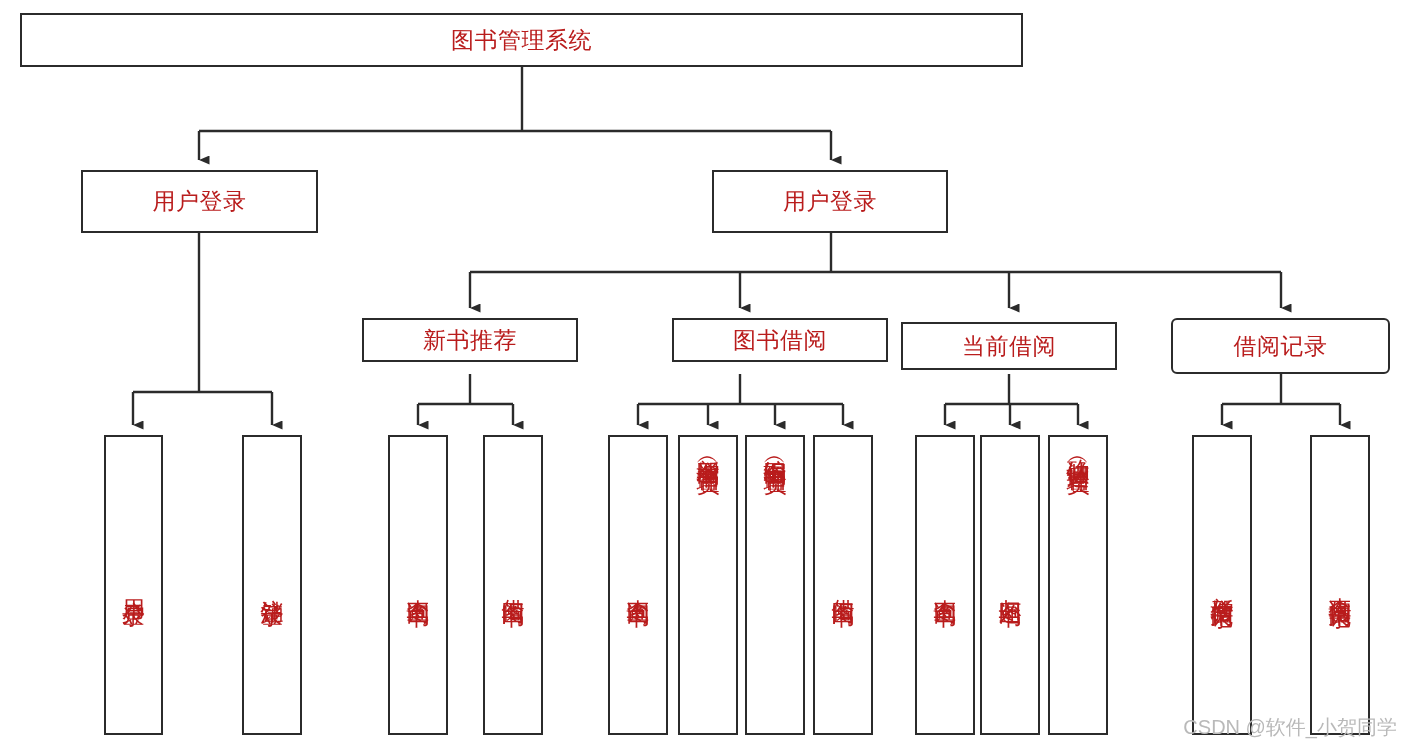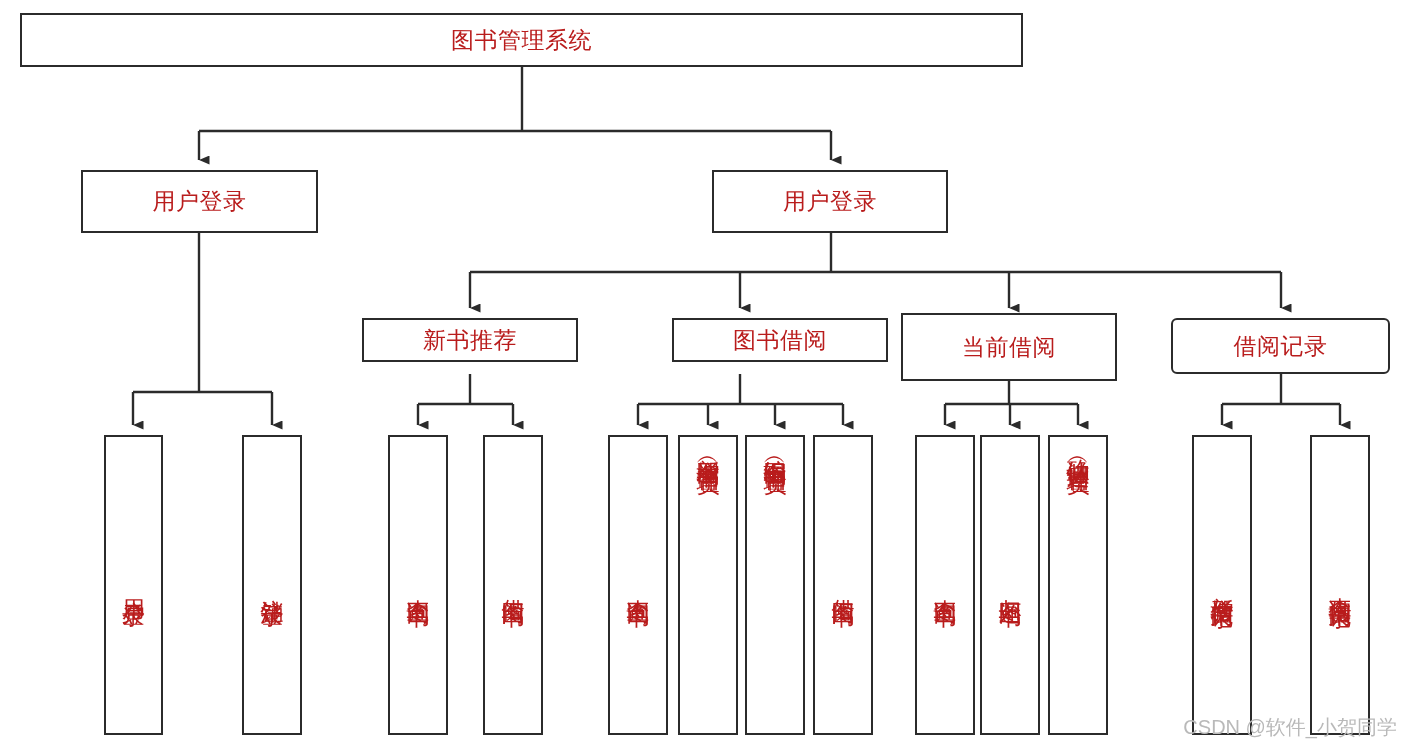--- a/index.html
+++ b/index.html
@@ -146,21 +146,21 @@
   <div class="node horizontal" style="left:712px; top:170px; width:236px; height:63px;">
     <span class="node-label">用户登录</span>
   </div>
 
   <div class="node horizontal" style="left:362px; top:318px; width:216px; height:44px;">
     <span class="node-label">新书推荐</span>
   </div>
   <div class="node horizontal" style="left:632px; top:318px; width:216px; height:44px;margin-left:40px;">
     <span class="node-label">图书借阅</span>
   </div>
-  <div class="node horizontal" style="left:901px; top:313px; width:216px; height:68px;">
+  <div class="node horizontal" style="left:901px; top:322px; width:216px; height:48px;">
     <span class="node-label">当前借阅</span>
   </div>
   <div class="node horizontal" style="left:1171px; top:318px; width:219px; height:56px;border-radius:6px;">
     <span class="node-label">借阅记录</span>
   </div>
 
   <div class="node vertical mid-text" style="left:104px; top:435px; width:59px; height:300px;">
     <span class="node-label">用户登录</span>
   </div>
   <div class="node vertical mid-text" style="left:242px; top:435px; width:60px; height:300px;">

